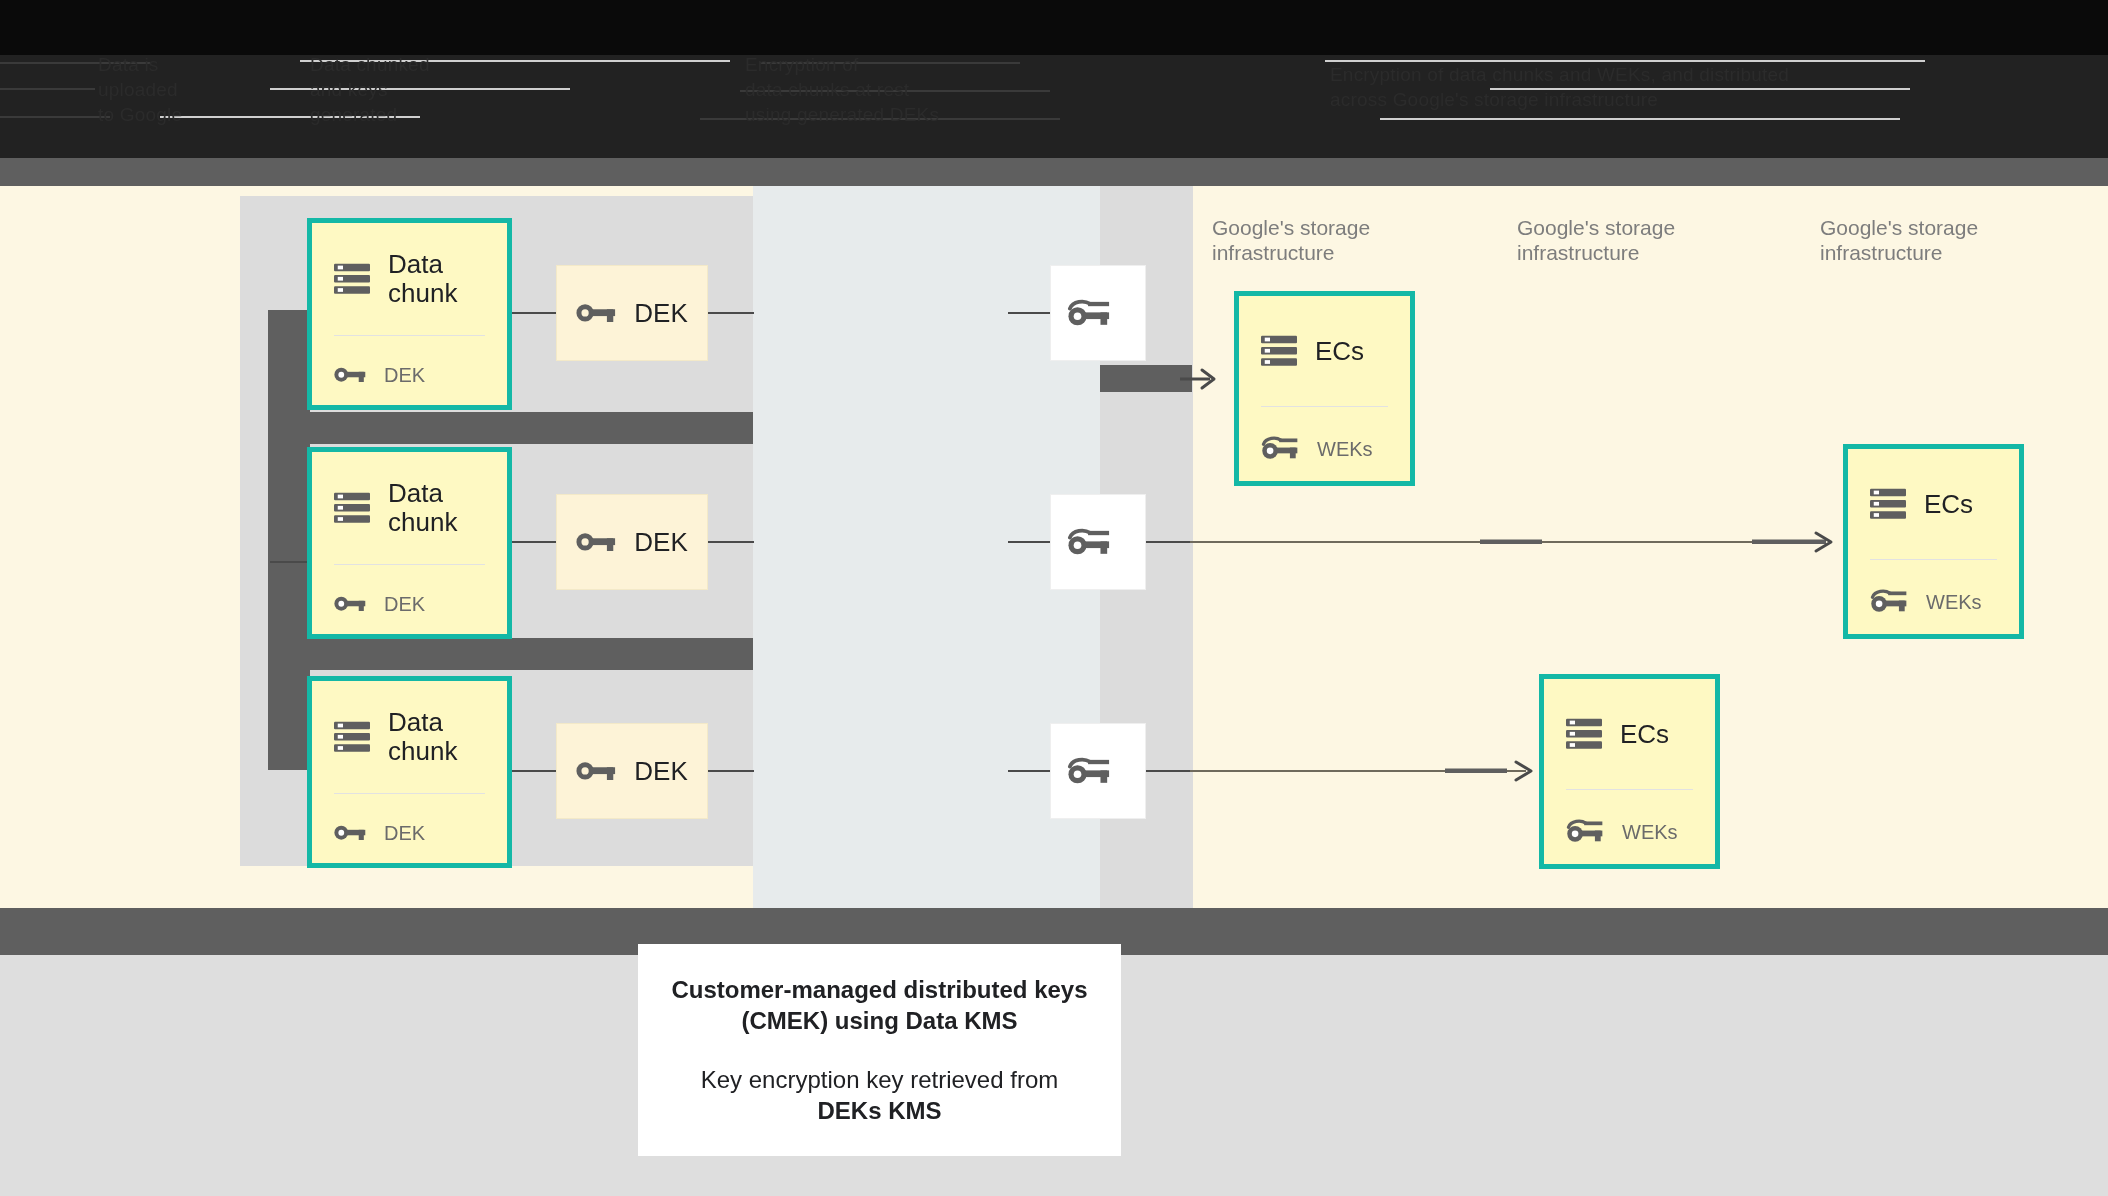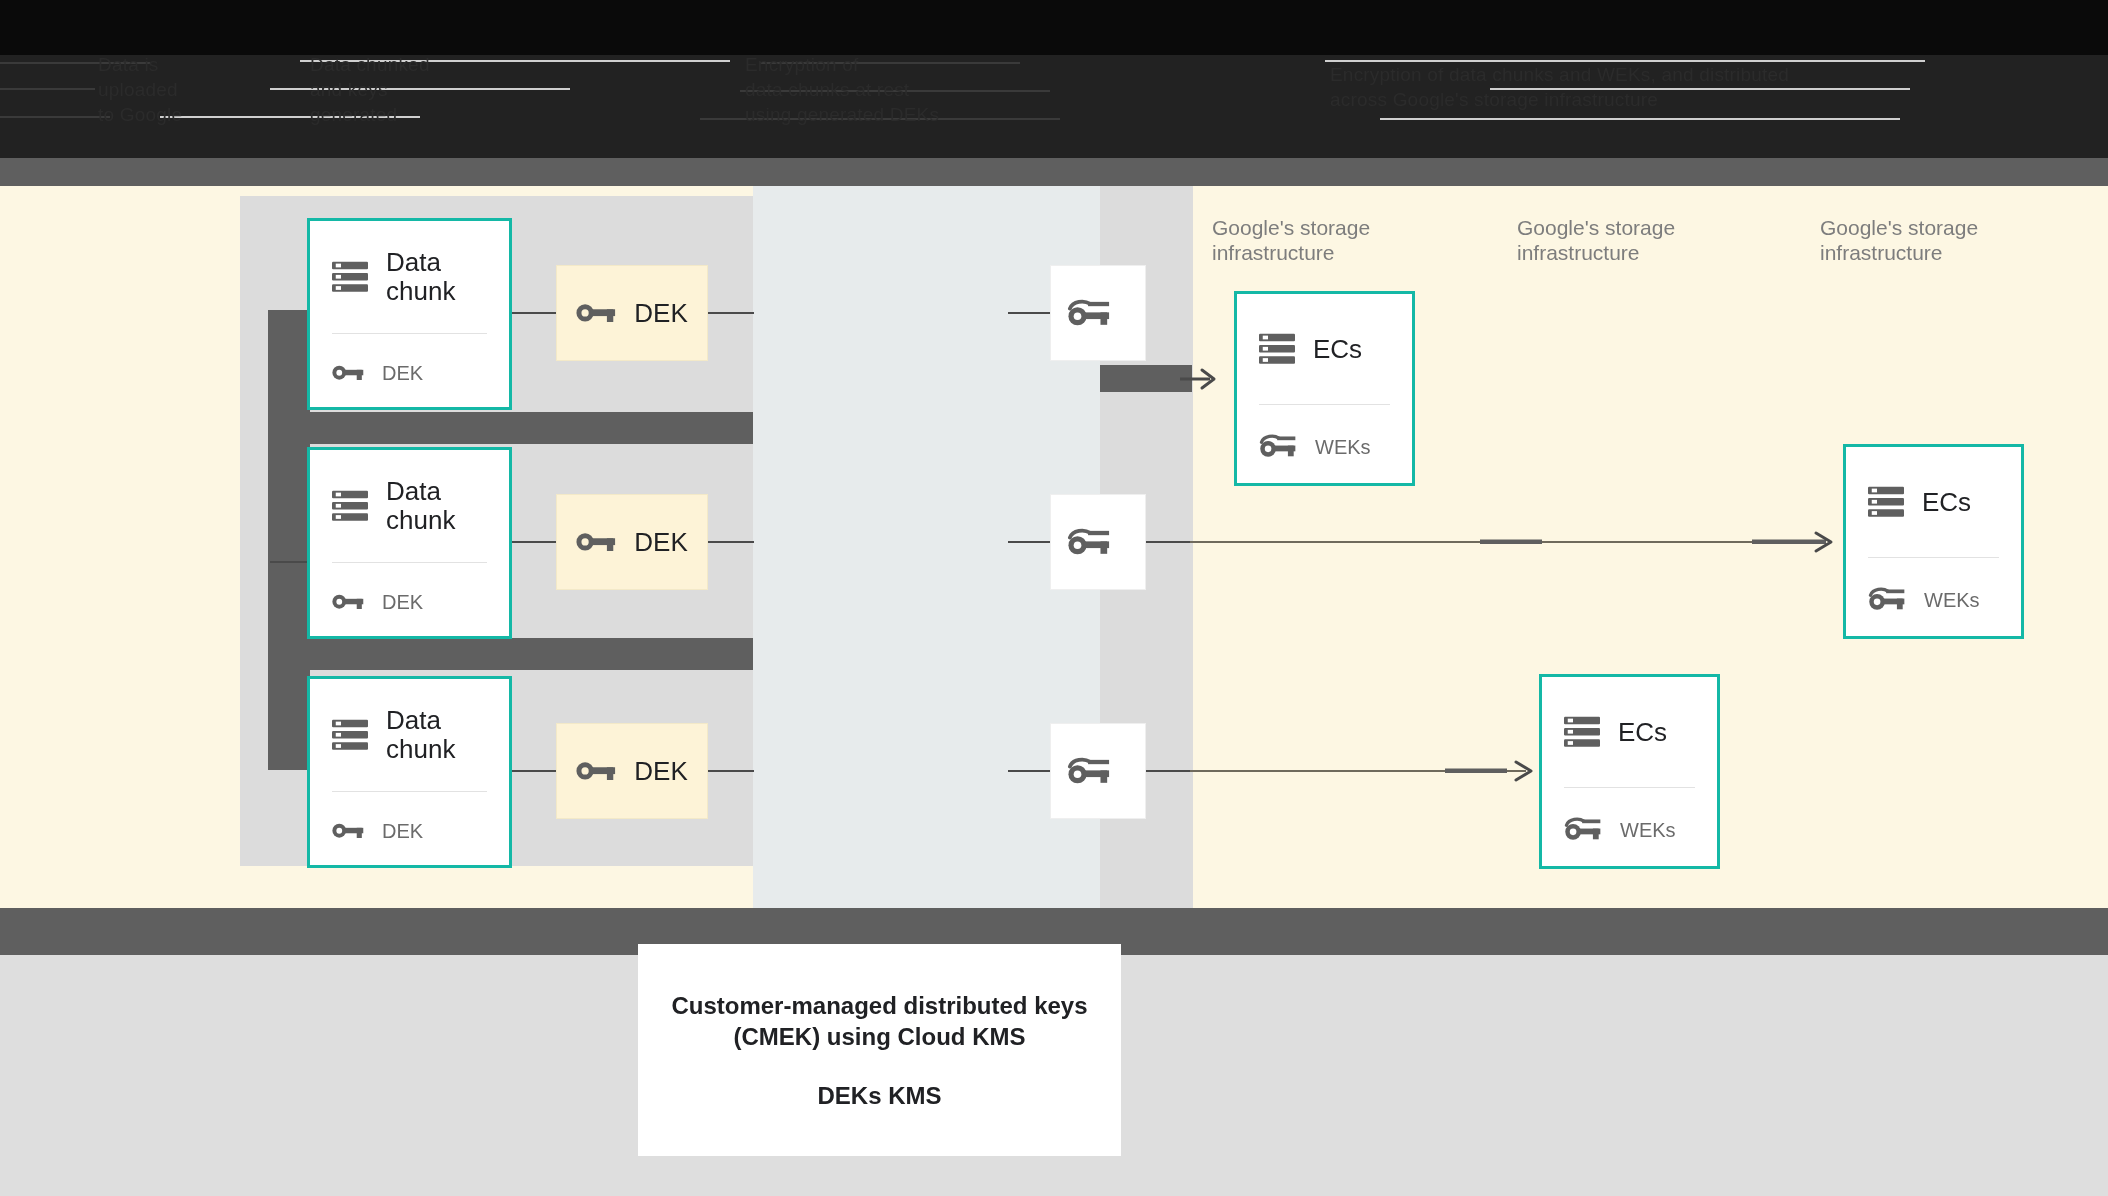--- a/index.html
+++ b/index.html
@@ -28,21 +28,21 @@
   .col{position:absolute;top:186px;height:722px;}
   .col-cream{background:#fdf7e3;}
   .col-blue{background:#e7ebec;}
   .col-gray{background:#dcdcdc;}
 
   
   .bracket{position:absolute;background:#5f5f5f;}
 
   
   .card{
-    position:absolute;background:#ffffff;border:3px solid #14b8a6;
+    position:absolute;background:#fef9c3;border:5px solid #14b8a6;
     box-sizing:border-box;
   }
   .card .row{
     display:flex;align-items:center;gap:18px;
     padding:0 22px;
   }
   .card .divider{height:1px;background:#e2e2e2;margin:0 22px;}
   .card-title{font-size:26px;color:#202124;line-height:29px;}
   .card-sub{font-size:20px;color:#6b6b6b;line-height:24px;}
 
@@ -390,18 +390,19 @@
       </svg>
       <span class="card-sub">WEKs</span>
     </div>
   </div>
 
   <div class="bot-bg"></div>
   <div class="bot-strip"></div>
 
   <div class="caption" style="left:638px;top:944px;width:483px;height:212px;">
     <div class="cap-b">Customer-managed distributed keys</div>
-    <div class="cap-b">(CMEK) using Cloud KMS</div>
+    <div class="cap-b">(CMEK) using Data KMS</div>
     <div class="cap-gap"></div>
+    <div class="cap-n">Key encryption key retrieved from</div>
     <div class="cap-b">DEKs KMS</div>
   </div>
 
 </div>
 
 </body></html>

